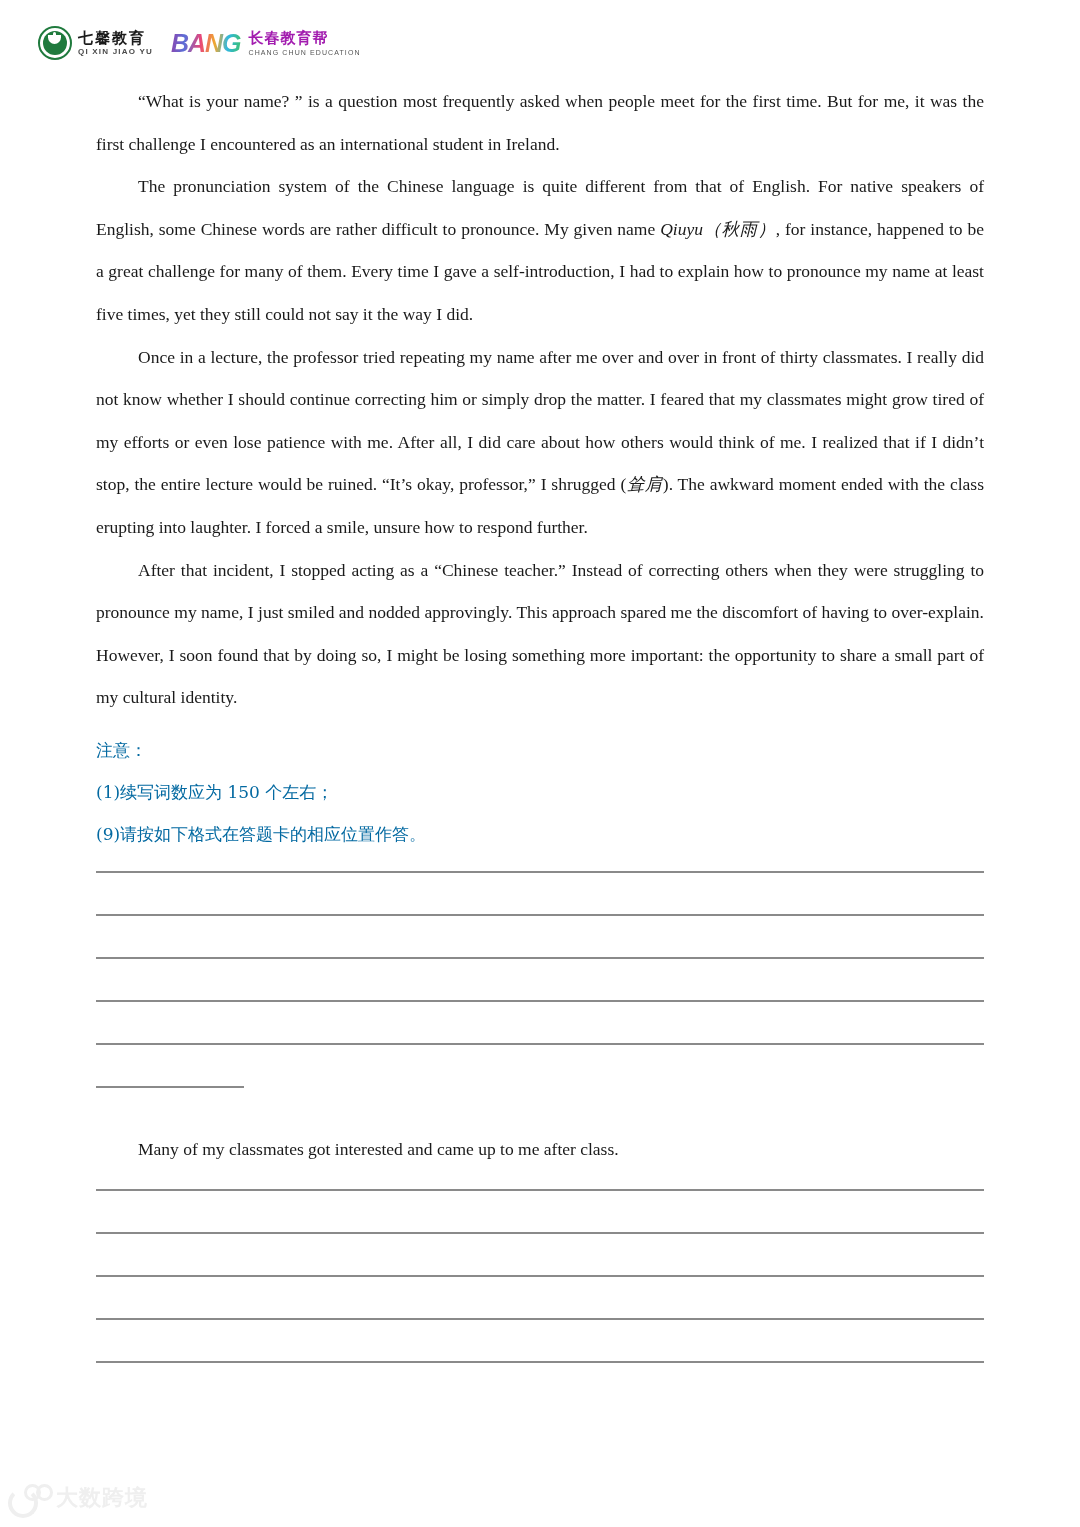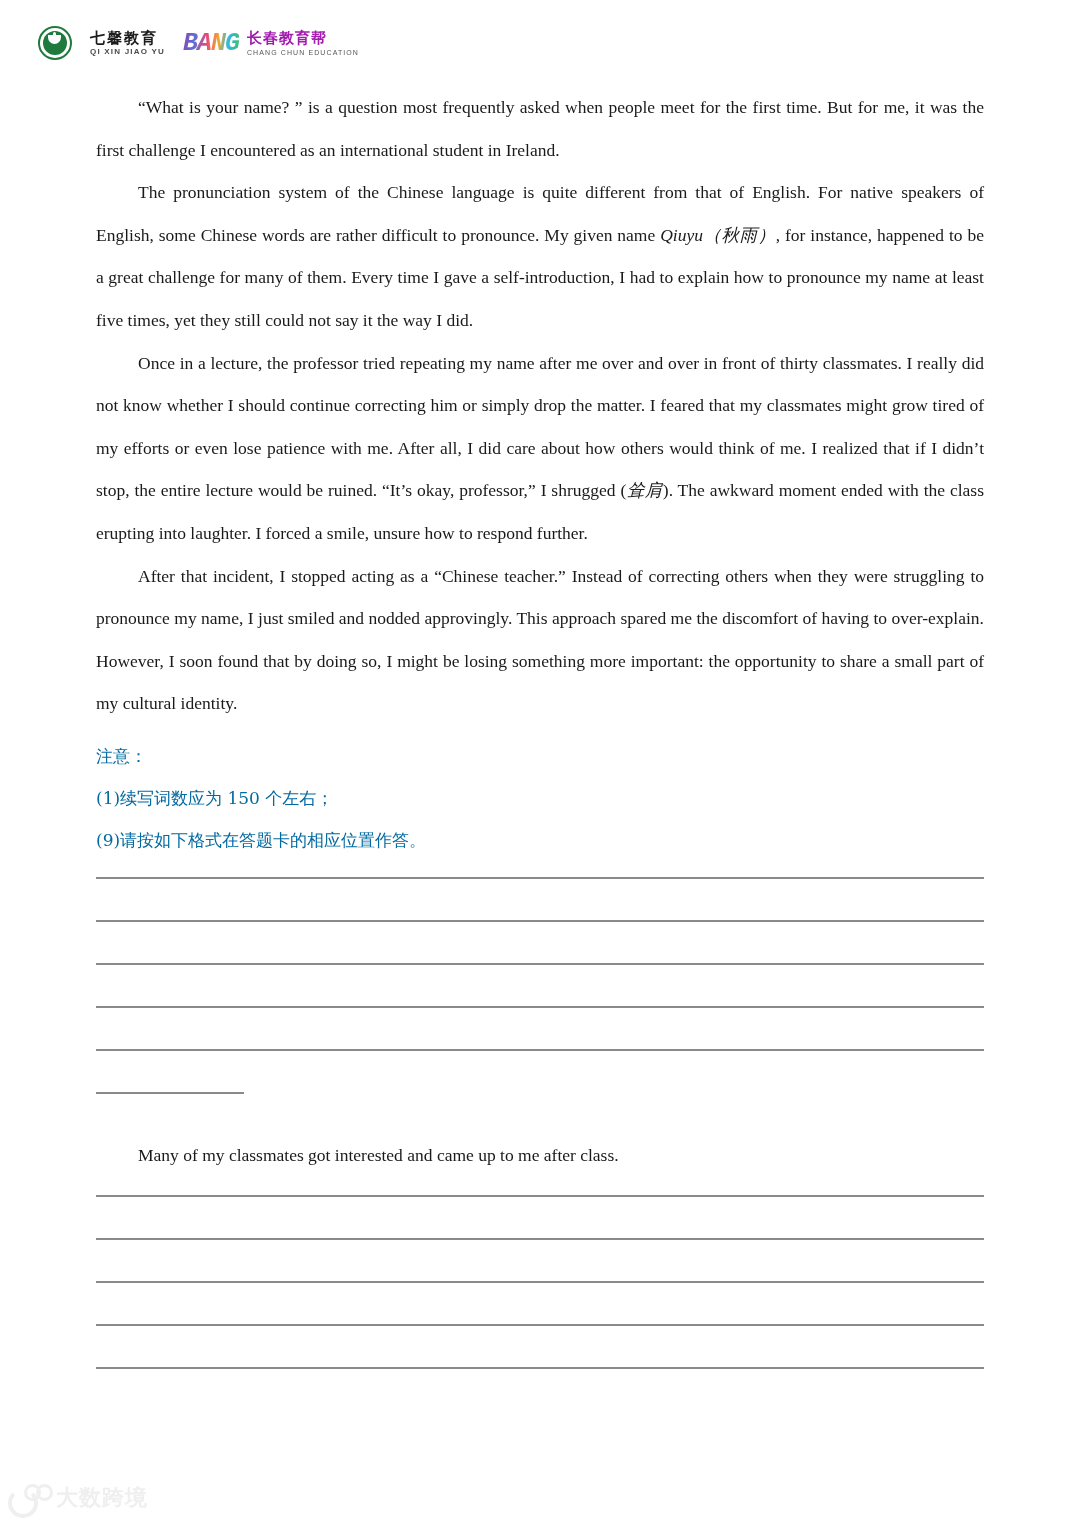--- a/index.html
+++ b/index.html
@@ -59,21 +59,21 @@
   .qx-leaf {
     position: absolute;
     left: 13px;
     top: 4px;
     width: 3px;
     height: 9px;
     background: #ffffff;
     border-radius: 2px;
     z-index: 2;
   }
-  .qx-words { line-height: 1; margin-left: 12px; }
+  .qx-words { line-height: 1; }
   .qx-cn {
     font-family: "DejaVu Serif", "Liberation Serif", serif;
     font-size: 15px;
     font-weight: 700;
     color: #1b1b1b;
     letter-spacing: 2px;
     display: block;
   }
   .qx-py {
     font-family: "Liberation Sans", sans-serif;
@@ -84,21 +84,21 @@
     margin-top: 2px;
     font-weight: bold;
   }
 
   .logo-bang {
     display: flex;
     align-items: center;
     gap: 8px;
   }
   .bang-mark {
-    font-family: Liberation Mono, monospace;
+    font-family: Liberation Sans, sans-serif;
     font-size: 25px;
     font-weight: 700;
     font-style: italic;
     letter-spacing: -1px;
     line-height: 1;
     background-image: linear-gradient(95deg,
       #8e44ad 0%, #5b6fd8 20%, #e8467a 42%,
       #f0a830 62%, #2fb8e0 80%, #3fc06a 100%);
     -webkit-background-clip: text;
     background-clip: text;
@@ -120,21 +120,21 @@
     color: #555;
     letter-spacing: 1.1px;
     display: block;
     margin-top: 3px;
   }
 
   
   .sheet {
     position: absolute;
     left: 96px;
-    top: 86px;
+    top: 80px;
     width: 888px;
   }
   p.para {
     margin: 0 0 0px 0;
     font-size: 17.5px;
     line-height: 42.6px;
     text-align: justify;
     text-justify: inter-word;
     text-indent: 2.4em;
   }

